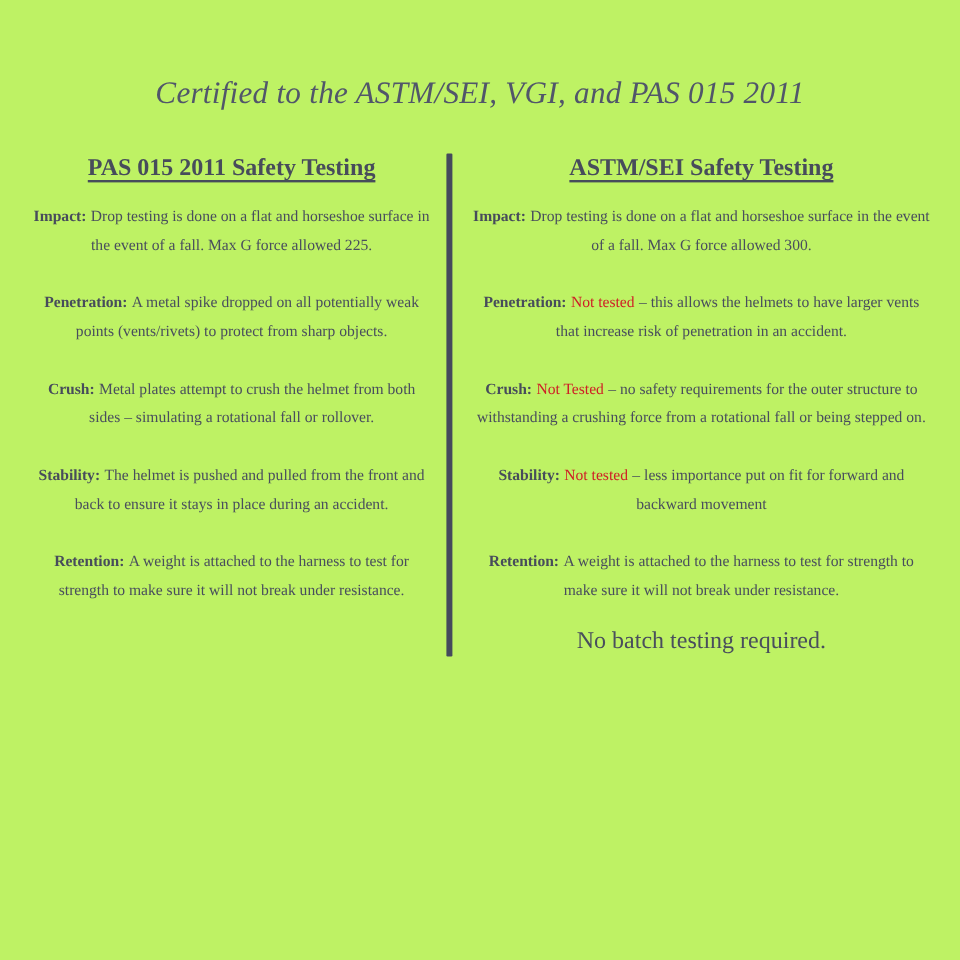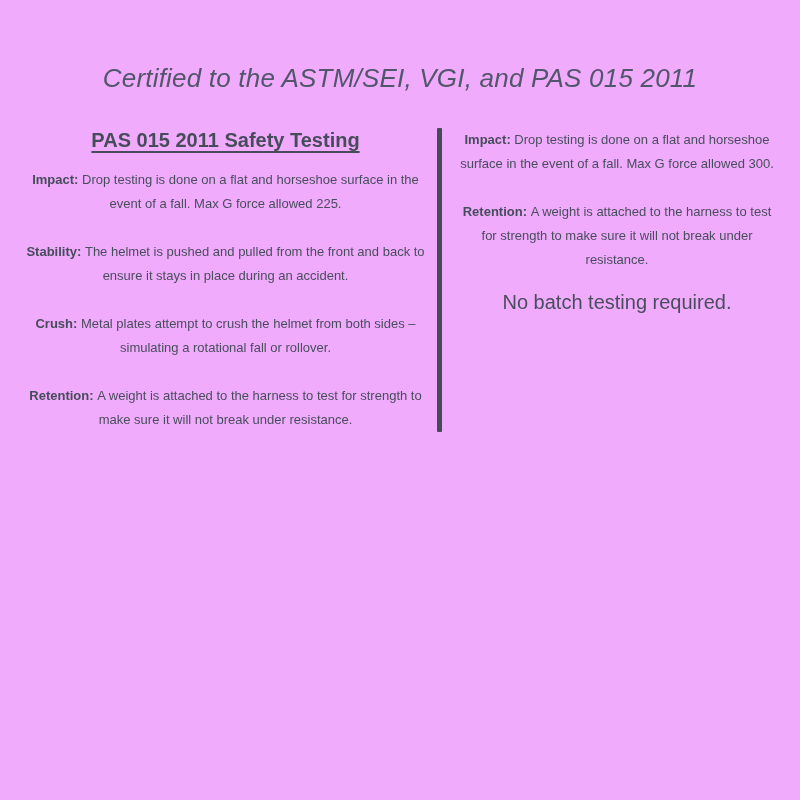--- a/index.html
+++ b/index.html
@@ -5,22 +5,22 @@
   html, body {
     margin: 0;
     padding: 0;
     background: #ffffff;
   }
   .page {
     position: relative;
     width: 800px;
     height: 800px;
     margin: 0 auto;
-    background: #f0abfc;
-    font-family: Liberation Sans, sans-serif;
+    background: #bef264;
+    font-family: Liberation Serif, serif;
     color: #494e5d;
     box-sizing: border-box;
     padding-top: 60px;
     overflow: hidden;
   }
   .cert-title {
     text-align: center;
     font-style: italic;
     font-weight: 400;
     font-size: 26px;
@@ -30,21 +30,21 @@
   }
   .columns {
     display: flex;
     margin-top: 32px;
     align-items: stretch;
   }
   .col {
     box-sizing: border-box;
   }
   .col-left {
-    width: 437px;
+    width: 372px;
     padding: 0 12px 0 26px;
   }
   .col-right {
     flex: 1;
     padding: 0 24px 0 16px;
   }
   .divider {
     width: 5px;
     background: #454a5c;
     border-radius: 1px;
@@ -95,37 +95,42 @@
 
   <div class="cert-title">Certified to the ASTM/SEI, VGI, and PAS 015 2011</div>
 
   <div class="columns">
 
     <div class="col col-left">
       <h2 class="col-header">PAS 015 2011 Safety Testing</h2>
 
       <p class="item"><span class="label">Impact:</span><span>Drop testing is done on a flat and horseshoe surface in the event of a fall. Max G force allowed 225.</span></p>
 
+      <p class="item standalone"><span class="label">Penetration:</span><span>A metal spike dropped on all potentially weak points (vents/rivets) to protect from sharp objects.</span></p>
+
+      <p class="item standalone"><span class="label">Crush:</span><span>Metal plates attempt to crush the helmet from both sides – simulating a rotational fall or rollover.</span></p>
 
       <p class="item standalone"><span class="label">Stability:</span><span>The helmet is pushed and pulled from the front and back to ensure it stays in place during an accident.</span></p>
-
-      <p class="item standalone"><span class="label">Crush:</span><span>Metal plates attempt to crush the helmet from both sides – simulating a rotational fall or rollover.</span></p>
 
       <p class="item standalone"><span class="label">Retention:</span><span>A weight is attached to the harness to test for strength to make sure it will not break under resistance.</span></p>
 
     </div>
 
     <div class="divider"></div>
 
     <div class="col col-right">
+      <h2 class="col-header">ASTM/SEI Safety Testing</h2>
 
       <p class="item"><span class="label">Impact:</span><span>Drop testing is done on a flat and horseshoe surface in the event of a fall. Max G force allowed 300.</span></p>
 
+      <p class="item standalone"><span class="label">Penetration:</span><span class="status">Not tested</span><span>– this allows the helmets to have larger vents that increase risk of penetration in an accident.</span></p>
 
+      <p class="item standalone"><span class="label">Crush:</span><span class="status">Not Tested</span><span>– no safety requirements for the outer structure to withstanding a crushing force from a rotational fall or being stepped on.</span></p>
 
+      <p class="item standalone"><span class="label">Stability:</span><span class="status">Not tested</span><span>– less importance put on fit for forward and backward movement</span></p>
 
       <p class="item standalone"><span class="label">Retention:</span><span>A weight is attached to the harness to test for strength to make sure it will not break under resistance.</span></p>
 
       <p class="item big">No batch testing required.</p>
     </div>
 
   </div>
 </div>
 
 </body></html>

